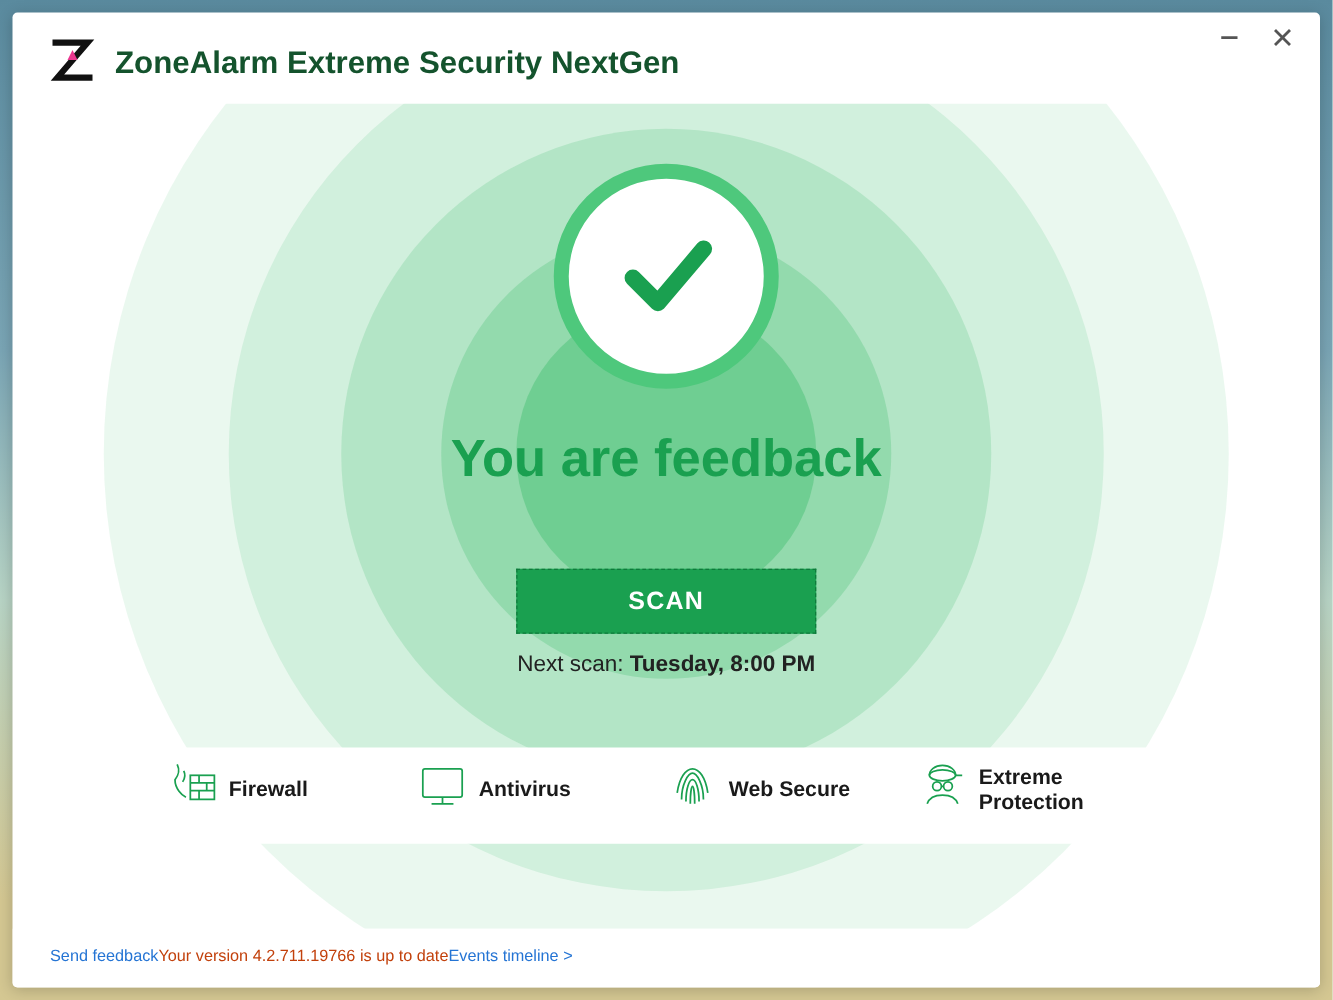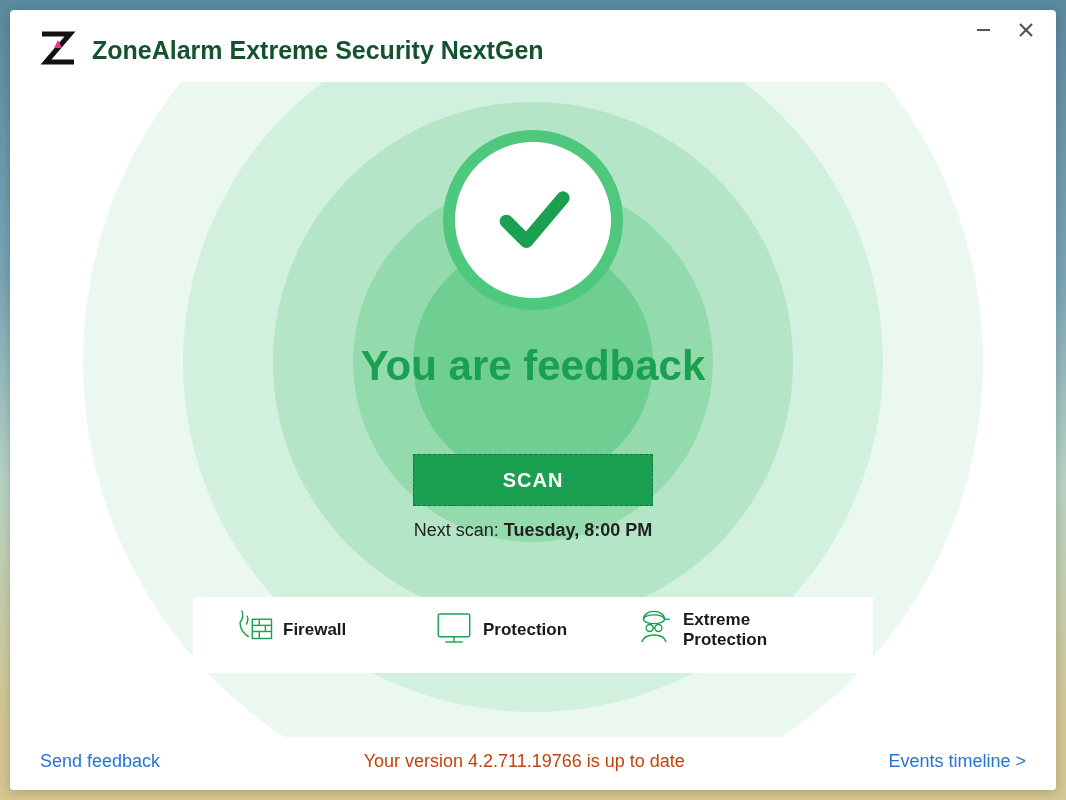--- a/index.html
+++ b/index.html
@@ -60,22 +60,22 @@
   .modules {
     position: relative; z-index: 3;
     display: flex; justify-content: space-around; padding: 10px 40px 20px 40px; margin-top: 56px;
     background: #fff;
   }
   .module { display:flex; align-items:center; gap:8px; cursor:pointer; width:200px;}
   .module svg { width: 42px; height: 42px; stroke:#1aa050; fill:none; stroke-width:1.6;}
   .module-label { font-size: 17px; font-weight: 600; color:#1a1a1a; }
   
   .footer {
-    display:flex; align-items:center; justify-content:space-between;
-    padding: 14px 30px 18px 30px; font-size:18px; position: relative; z-index: 3;
+    display:flex; align-items:center; 
+    padding: 14px 30px 18px 30px; font-size:13px; position: relative; z-index: 3;
     background: #fff;
   }
   .link { color:#2474d4; cursor:pointer; }
   .version { color:#c2410c; }
 </style>
 </head>
 <body>
 
 <div class="window">
 
@@ -168,21 +168,32 @@
         <span class="module-label">Firewall</span>
       </div>
       <div class="module">
         <span>
           <svg viewBox="0 0 48 48">
               <rect x="6" y="8" width="36" height="26" rx="2"></rect>
               <line x1="24" y1="34" x2="24" y2="40"></line>
               <line x1="14" y1="40" x2="34" y2="40"></line>
             </svg>
         </span>
-        <span class="module-label">Protection</span>
+        <span class="module-label">Antivirus</span>
+      </div>
+      <div class="module">
+        <span>
+          <svg viewBox="0 0 48 48">
+              <path d="M14 36c0-14 6-24 10-24s10 10 10 24"></path>
+              <path d="M18 38c0-12 3-20 6-20s6 8 6 20"></path>
+              <path d="M22 40c0-10 1-16 2-16s2 6 2 16"></path>
+              <path d="M10 30c2-14 8-22 14-22s12 8 14 22"></path>
+            </svg>
+        </span>
+        <span class="module-label">Web Secure</span>
       </div>
       <div class="module">
         <span>
           <svg viewBox="0 0 48 48">
               <ellipse cx="24" cy="14" rx="12" ry="5"></ellipse>
               <path d="M12 14c0-5 5-9 12-9s12 4 12 9"></path>
               <line x1="36" y1="14" x2="42" y2="14"></line>
               <circle cx="19" cy="24" r="4"></circle>
               <circle cx="29" cy="24" r="4"></circle>
               <line x1="23" y1="24" x2="25" y2="24"></line>

